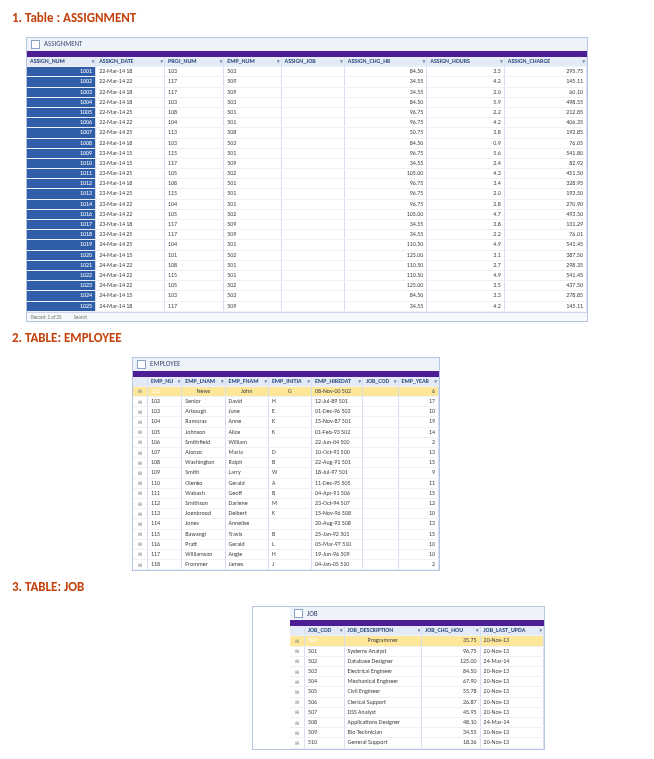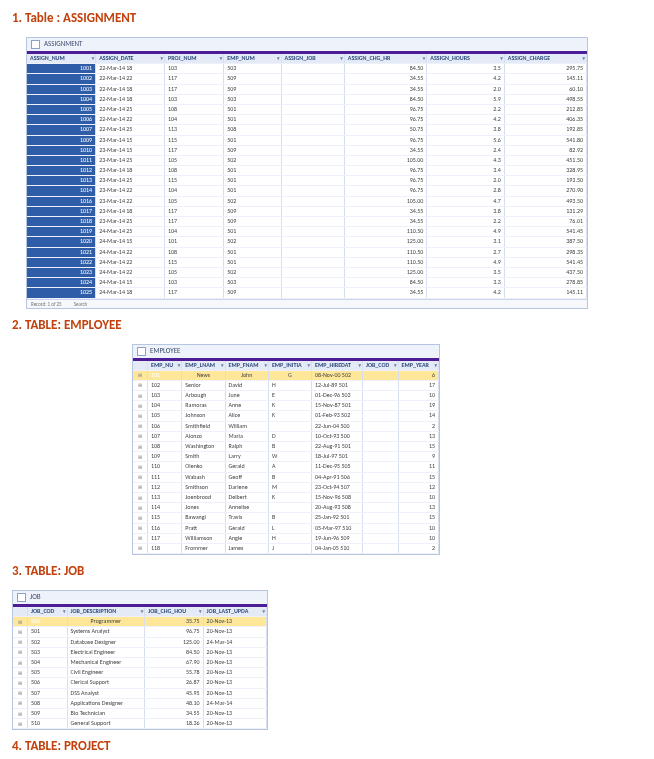--- a/index.html
+++ b/index.html
@@ -1,38 +1,38 @@
 <!DOCTYPE html>
 <html><head>
 <meta charset="utf-8">
 <style>
   html,body{margin:0;padding:0;background:#fff;font-family:"Calibri","Segoe UI",Arial,sans-serif;color:#333;}
   .page{width:654px;height:759px;box-sizing:border-box;padding:8px 12px 12px 12px;position:relative;}
   .heading{font-size:13px;font-weight:700;color:#c2410c;margin:8px 0 12px 0;}
   .heading:first-of-type{margin-top:2px;}
   
   .dbwrap{background:#fff;border:1px solid #b7c6e0;font-size:6px;line-height:1.2;}
-  .dbcap{display:flex;align-items:center;gap:4px;background:#eef2fa;border-bottom:3px solid #4c1d95;padding:2px 4px;font-size:7px;color:#3b4a6b;}
+  .dbcap{display:flex;align-items:center;gap:4px;background:#eef2fa;border-bottom:6px solid #4c1d95;padding:2px 4px;font-size:7px;color:#3b4a6b;}
   .dbcap .sq{width:7px;height:7px;border:1px solid #8ea2c8;background:#fff;display:inline-block;}
   table{border-collapse:collapse;width:100%;}
   th,td{border-right:1px solid #d7def0;border-bottom:1px solid #eef1f9;padding:1px 3px;white-space:nowrap;overflow:hidden;text-overflow:clip;}
   th{background:#e4ebf7;color:#2e4a7b;font-weight:700;text-align:left;position:relative;font-size:6px;}
   th .dd{position:absolute;right:1px;top:1px;font-size:5px;color:#6e83aa;}
   td{color:#444;font-size:6px;}
   td.num{text-align:right;}
   tr.sel td{background:#ffe79a;}
   td.keycell{background:#2f5da8;color:#fff;}
   td.hl{background:#c4e7c4;}   
   td.hl2{background:#ffd080;text-align:center;}  
   .rowmark{width:8px;color:#888;text-align:center;font-size:5px;}
   .footer{font-size:5px;color:#777;padding:1px 4px;border-top:1px solid #cbd6ea;background:#f6f8fc;display:flex;gap:12px;}
   
   .t1box{width:560px;margin-left:14px;}
   .t2box{width:306px;margin-left:120px;}
-  .t3box{width:254px;}
+  .t3box{width:254px;margin-left:240px;padding-left:37px;}
 </style>
 </head>
 <body>
 
 <div class="page">
 
   <div class="heading">1. Table : ASSIGNMENT</div>
   <div class="t1box dbwrap">
     <div class="dbcap">
       <span class="sq"></span>
@@ -114,20 +114,30 @@
           </tr>
           <tr>
             <td class="keycell num">1007</td>
             <td>22-Mar-14 25</td>
             <td>113</td>
             <td>508</td>
             <td></td>
             <td class="num">50.75</td>
             <td class="num">3.8</td>
             <td class="num">192.85</td>
+          </tr>
+          <tr>
+            <td class="keycell num">1008</td>
+            <td>22-Mar-14 18</td>
+            <td>103</td>
+            <td>503</td>
+            <td></td>
+            <td class="num">84.50</td>
+            <td class="num">0.9</td>
+            <td class="num">76.05</td>
           </tr>
           <tr>
             <td class="keycell num">1009</td>
             <td>23-Mar-14 15</td>
             <td>115</td>
             <td>501</td>
             <td></td>
             <td class="num">96.75</td>
             <td class="num">5.6</td>
             <td class="num">541.80</td>

